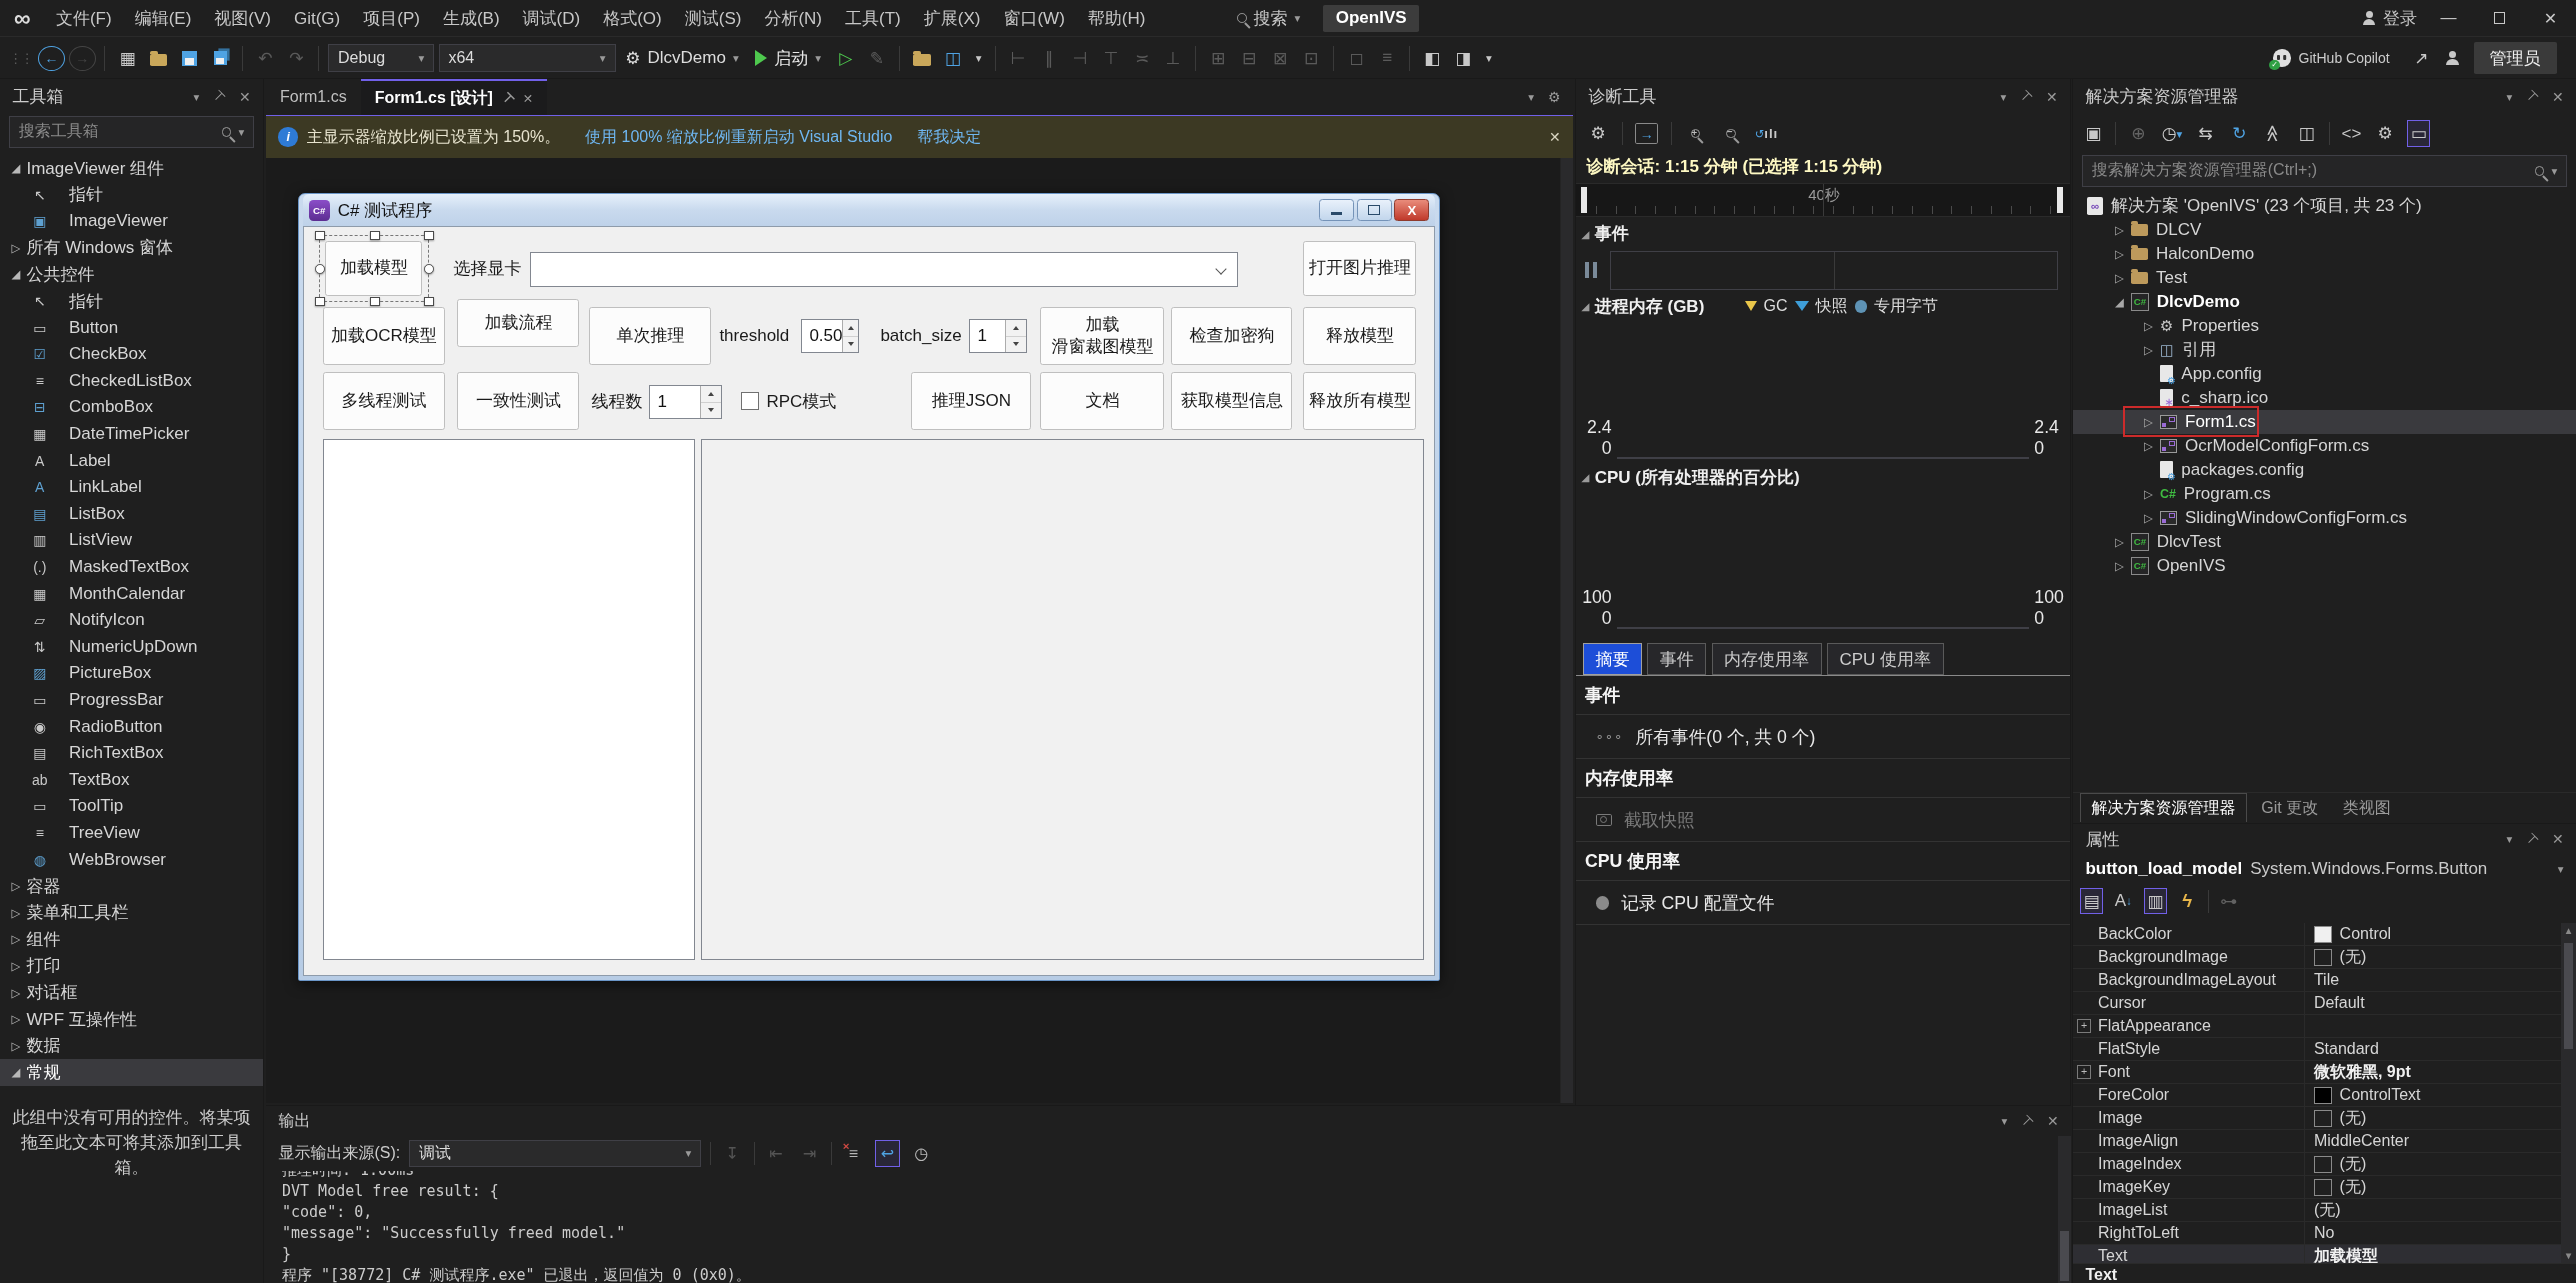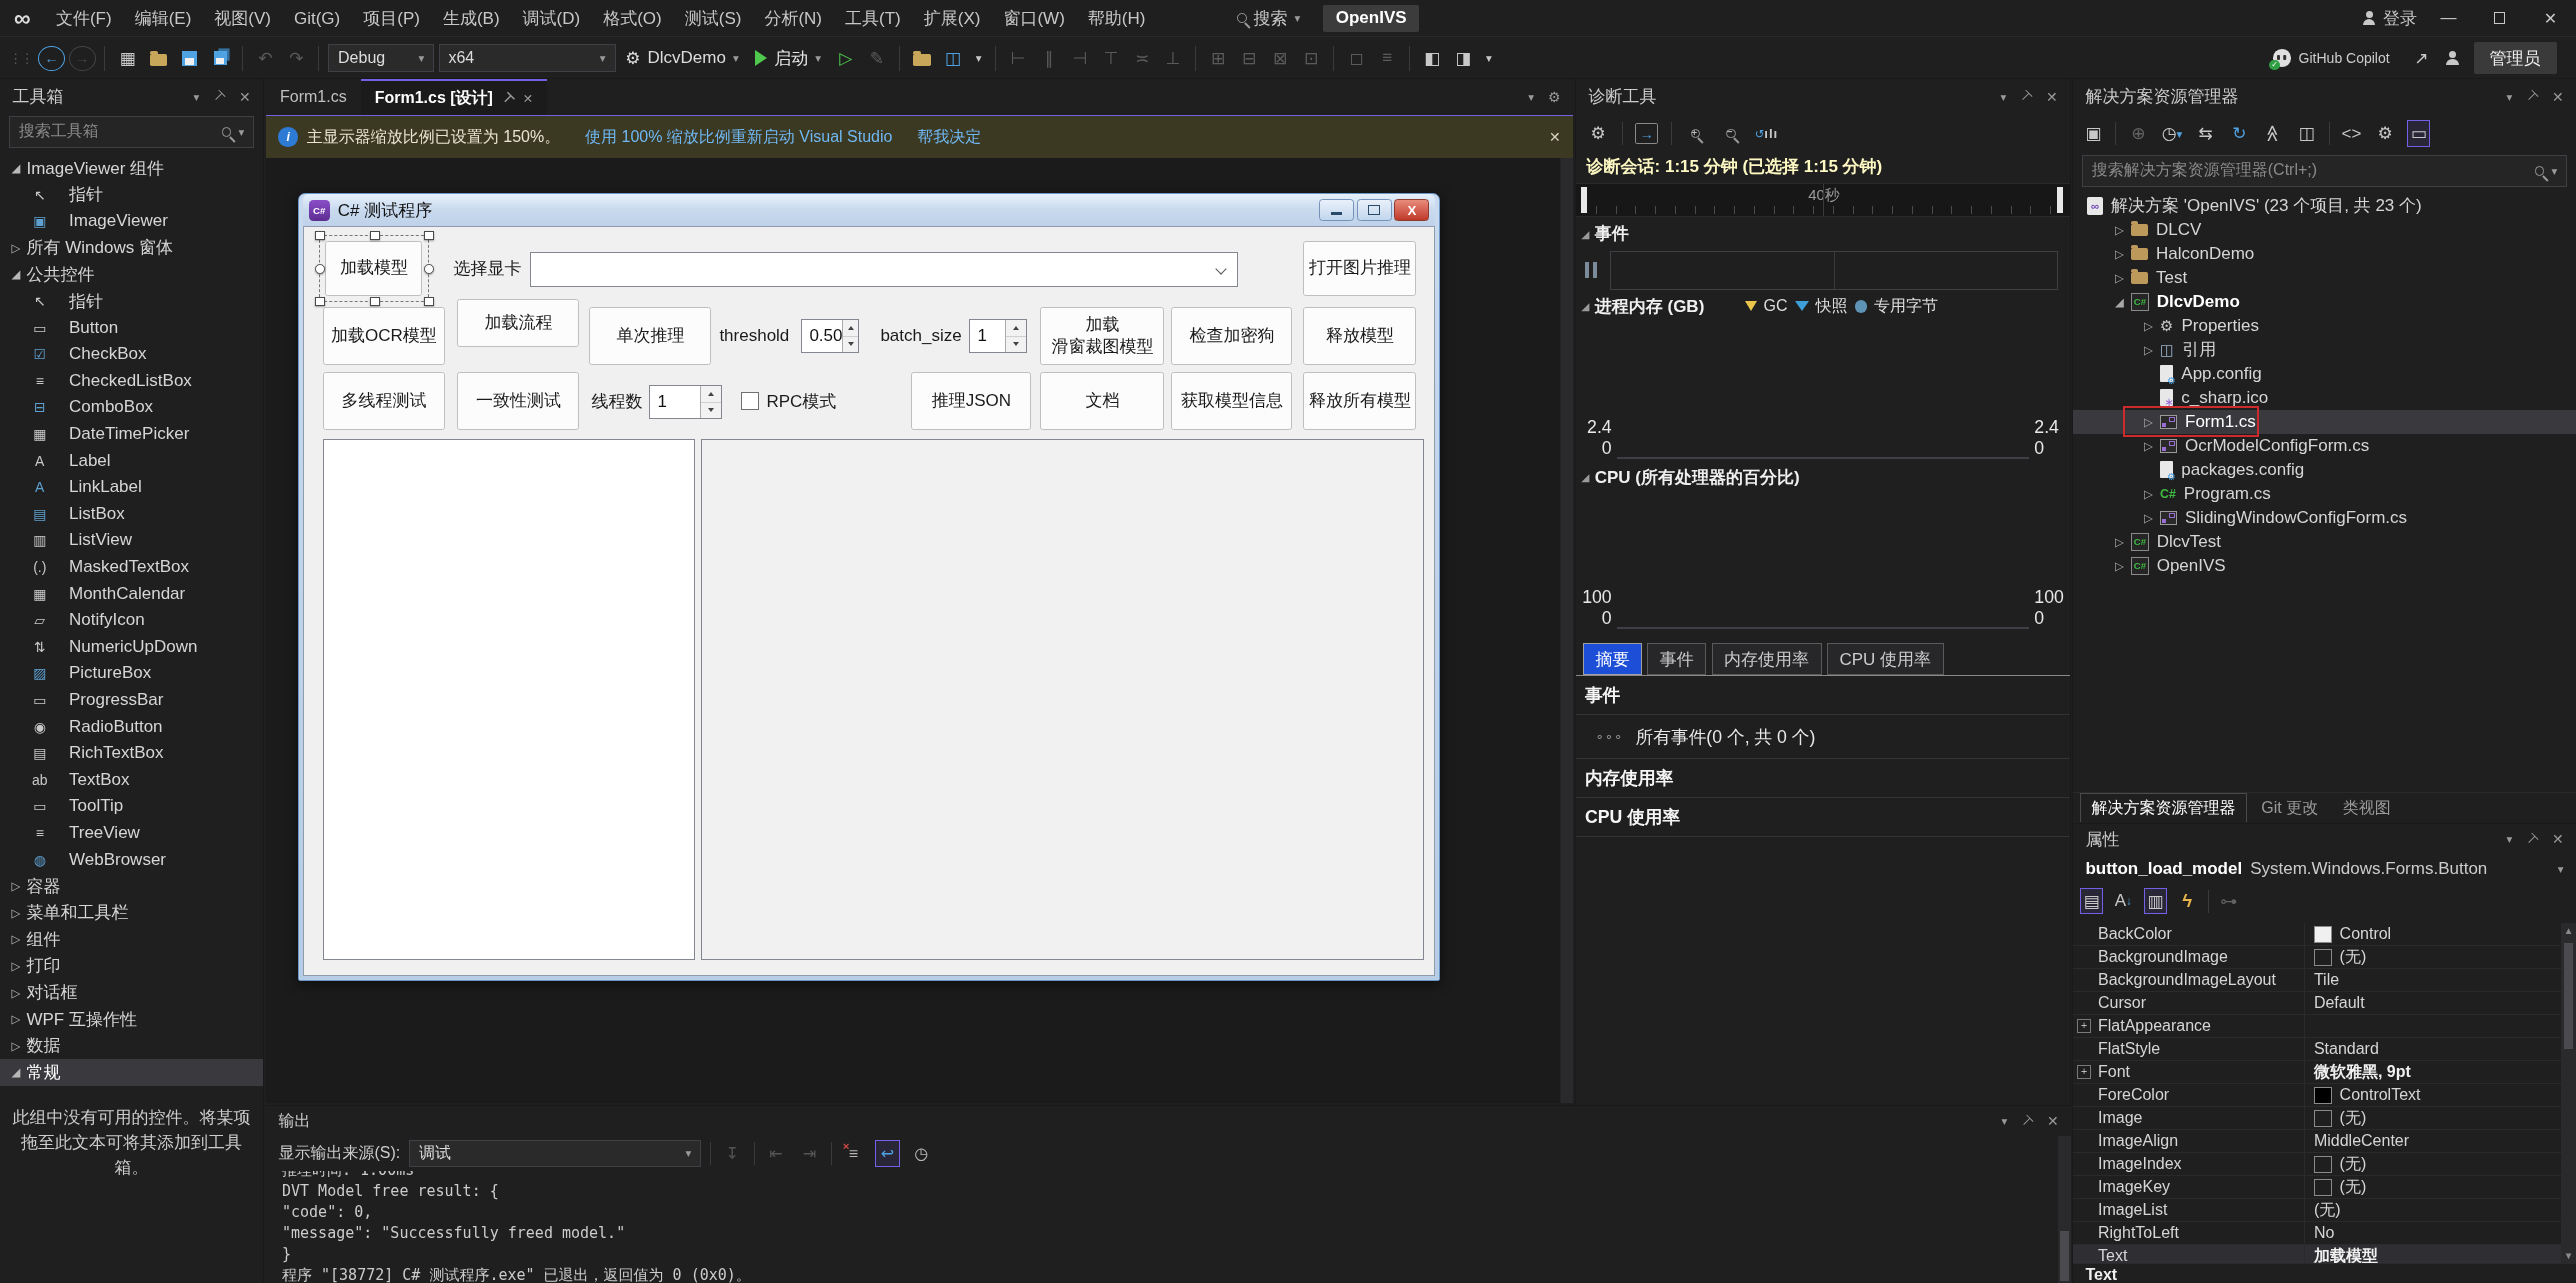--- a/index.html
+++ b/index.html
@@ -723,21 +723,29 @@
         <span class="d-tab">CPU 使用率</span>
       </div>
     <div class="d-tabline"></div>
     <div id="diag-summary">
         <div class="sum-h">事件</div>
         <div class="sum-i">
           <span class="chain">∘∘∘</span>
           <span>所有事件(0 个, 共 0 个)</span>
         </div>
         <div class="sum-h">内存使用率</div>
+        <div class="sum-i disabled">
+          <span class="cam-icon"></span>
+          <span>截取快照</span>
+        </div>
         <div class="sum-h">CPU 使用率</div>
+        <div class="sum-i">
+          <span class="rec-dot"></span>
+          <span>记录 CPU 配置文件</span>
+        </div>
       </div>
   </section>
 
   <section class="rightcol">
     <div class="solution">
       <div class="pane-title">
         <span>解决方案资源管理器</span>
         <span class="sp">
           <span class="caret">▾</span>
           <span class="pin">⊤</span>

